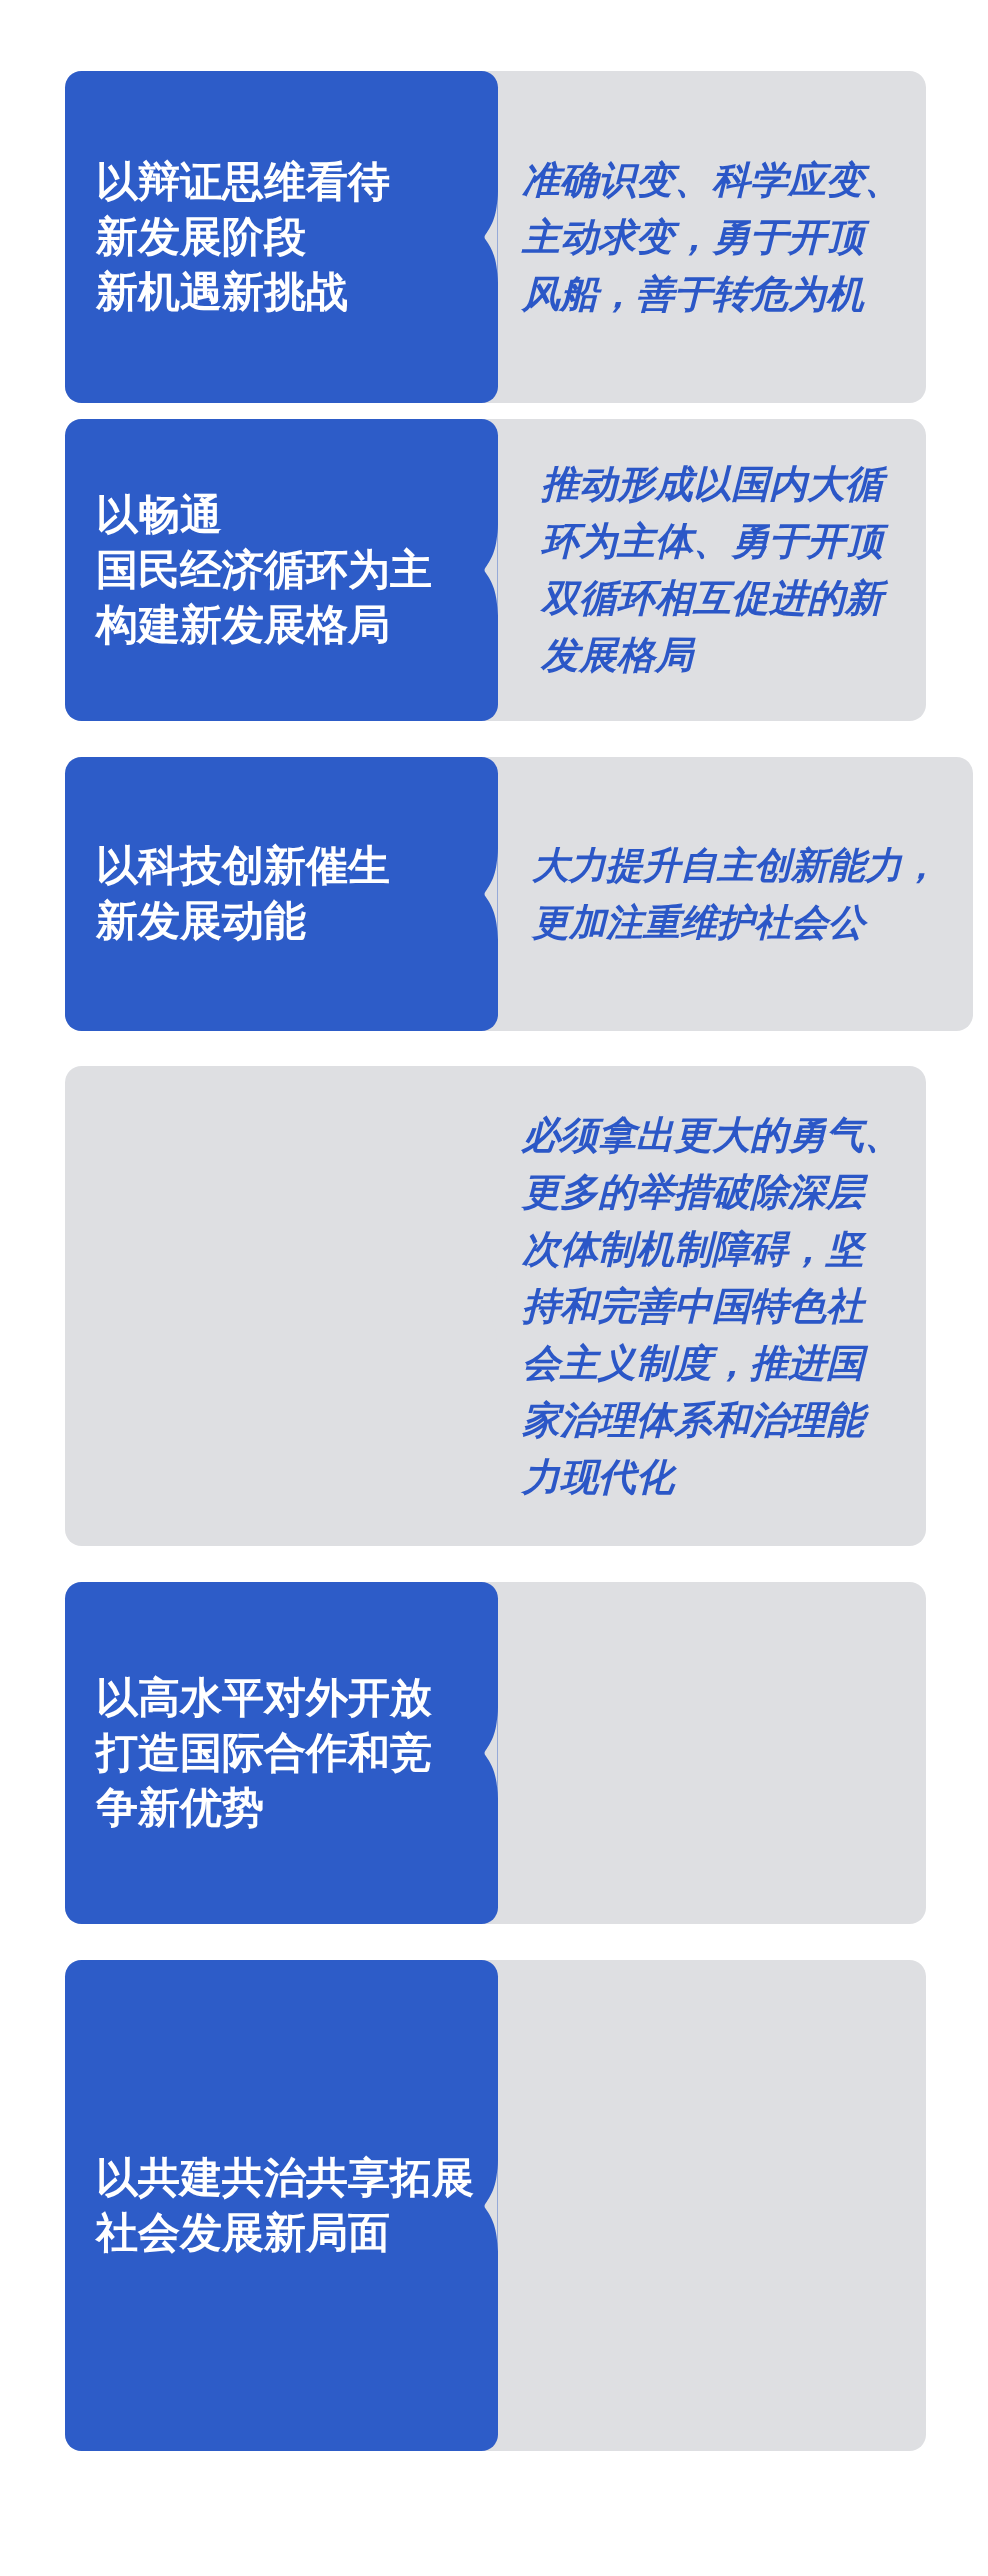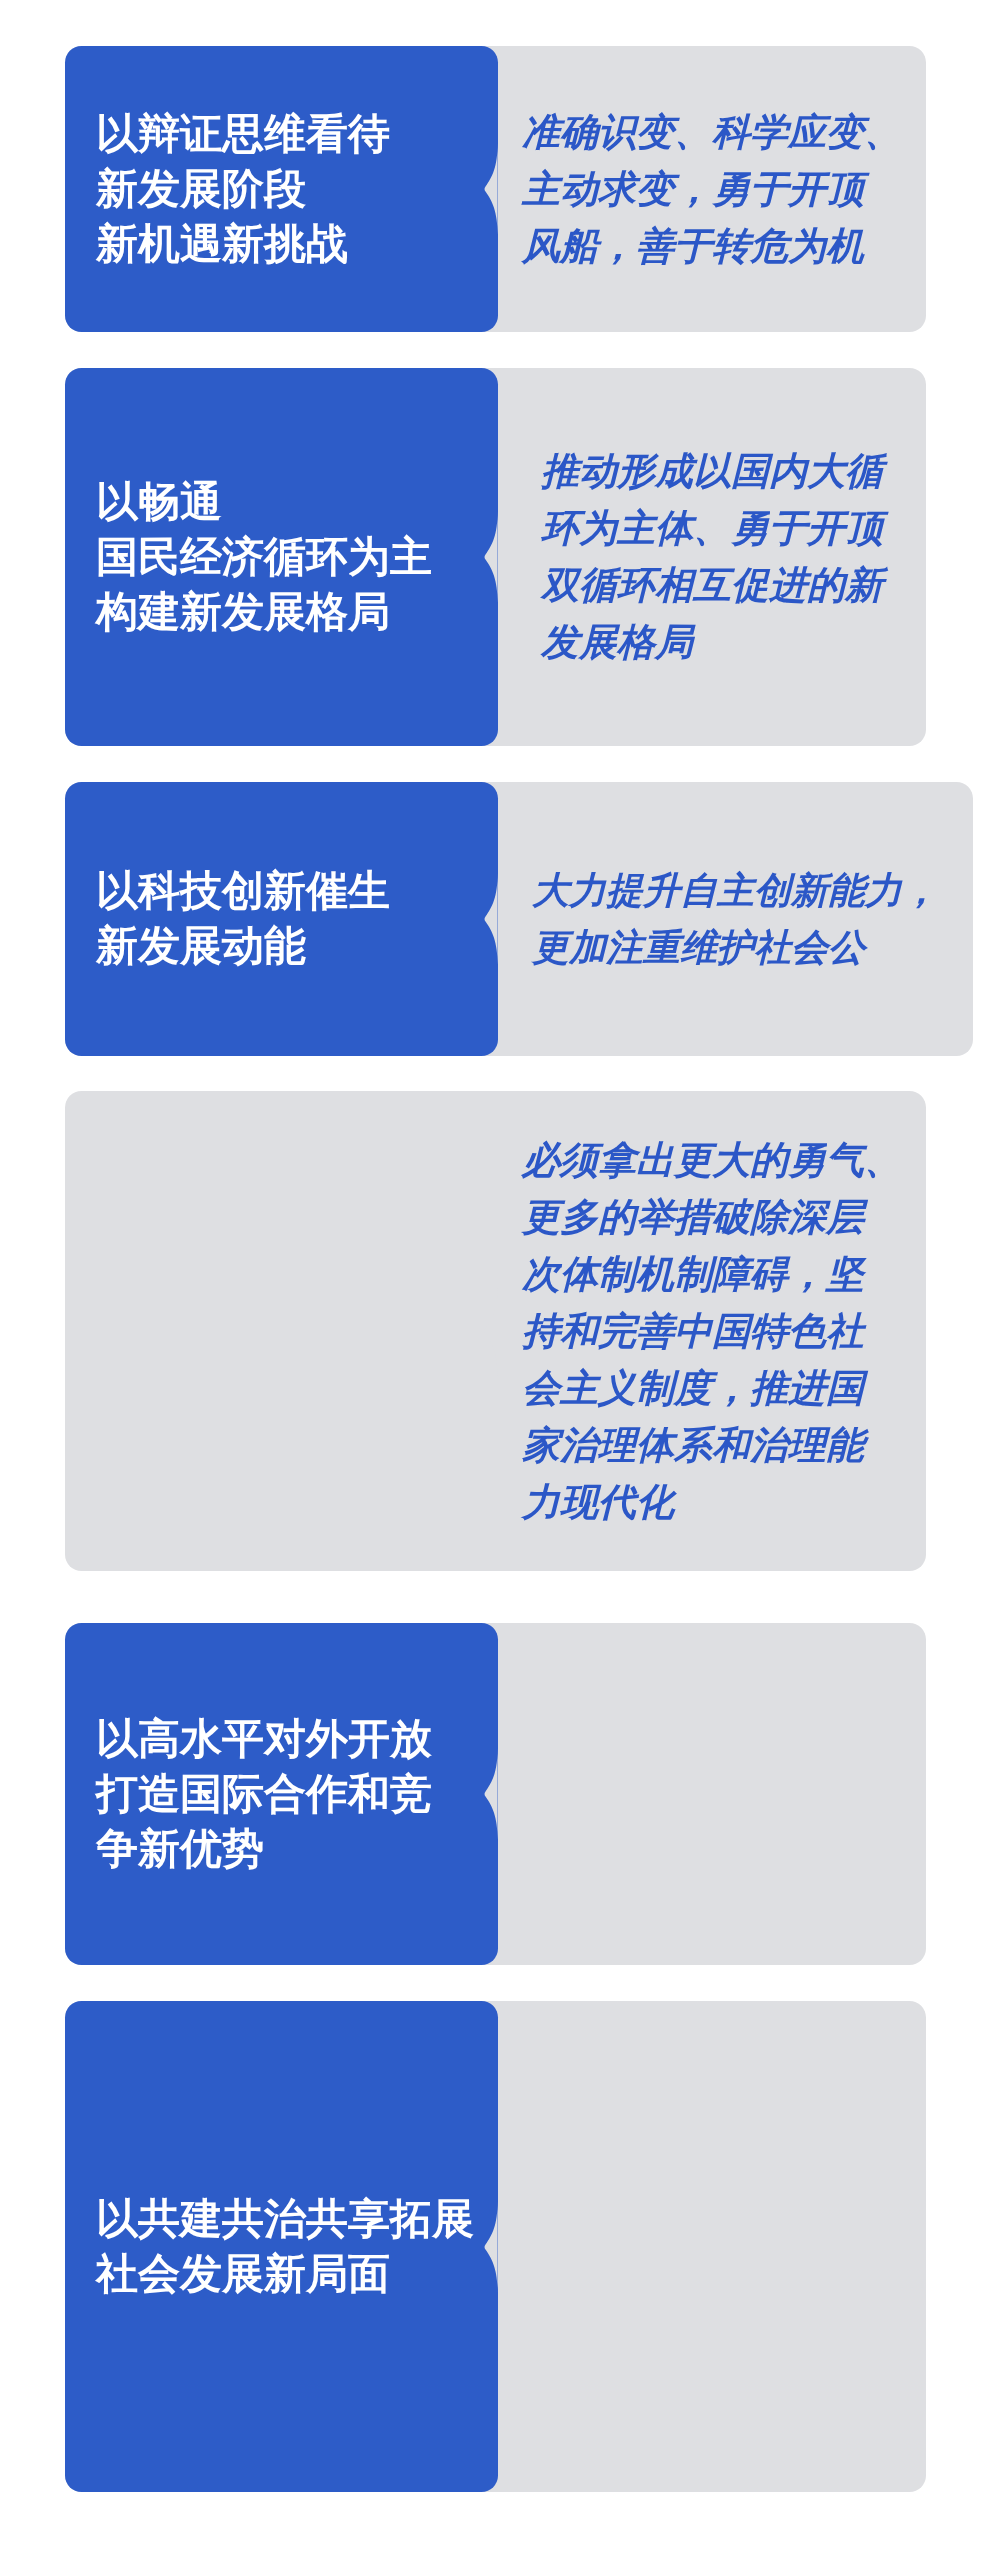--- a/index.html
+++ b/index.html
@@ -10,25 +10,25 @@
     overflow: hidden;
     font-family: "Liberation Serif", "DejaVu Serif", serif;
   }
   .card {
     position: relative;
     margin-left: 65px;
     width: 861px;
     border-radius: 16.5px;
     background: var(--card_gray, #dedfe2);
   }
-  .c1 { height: 286px; margin-top: 46px; }
-  .c2 { height: 378px; margin-top: 36px; }
+  .c1 { height: 332px; margin-top: 71px; }
+  .c2 { height: 302px; margin-top: 16px; }
   .c3 { height: 274px; margin-top: 36px; padding-left: 47px; }
   .c4 { height: 480px; margin-top: 35px; }
-  .c5 { height: 342px; margin-top: 52px; }
+  .c5 { height: 342px; margin-top: 36px; }
   .c6 { height: 491px; margin-top: 36px; }
   .blue-panel {
     position: absolute;
     left: 0; top: 0; bottom: 0;
     width: 433px;
     background: var(--card_blue, #2d5cc8);
     border-radius: 16.5px;
     display: flex;
     align-items: center;
     z-index: 2;

